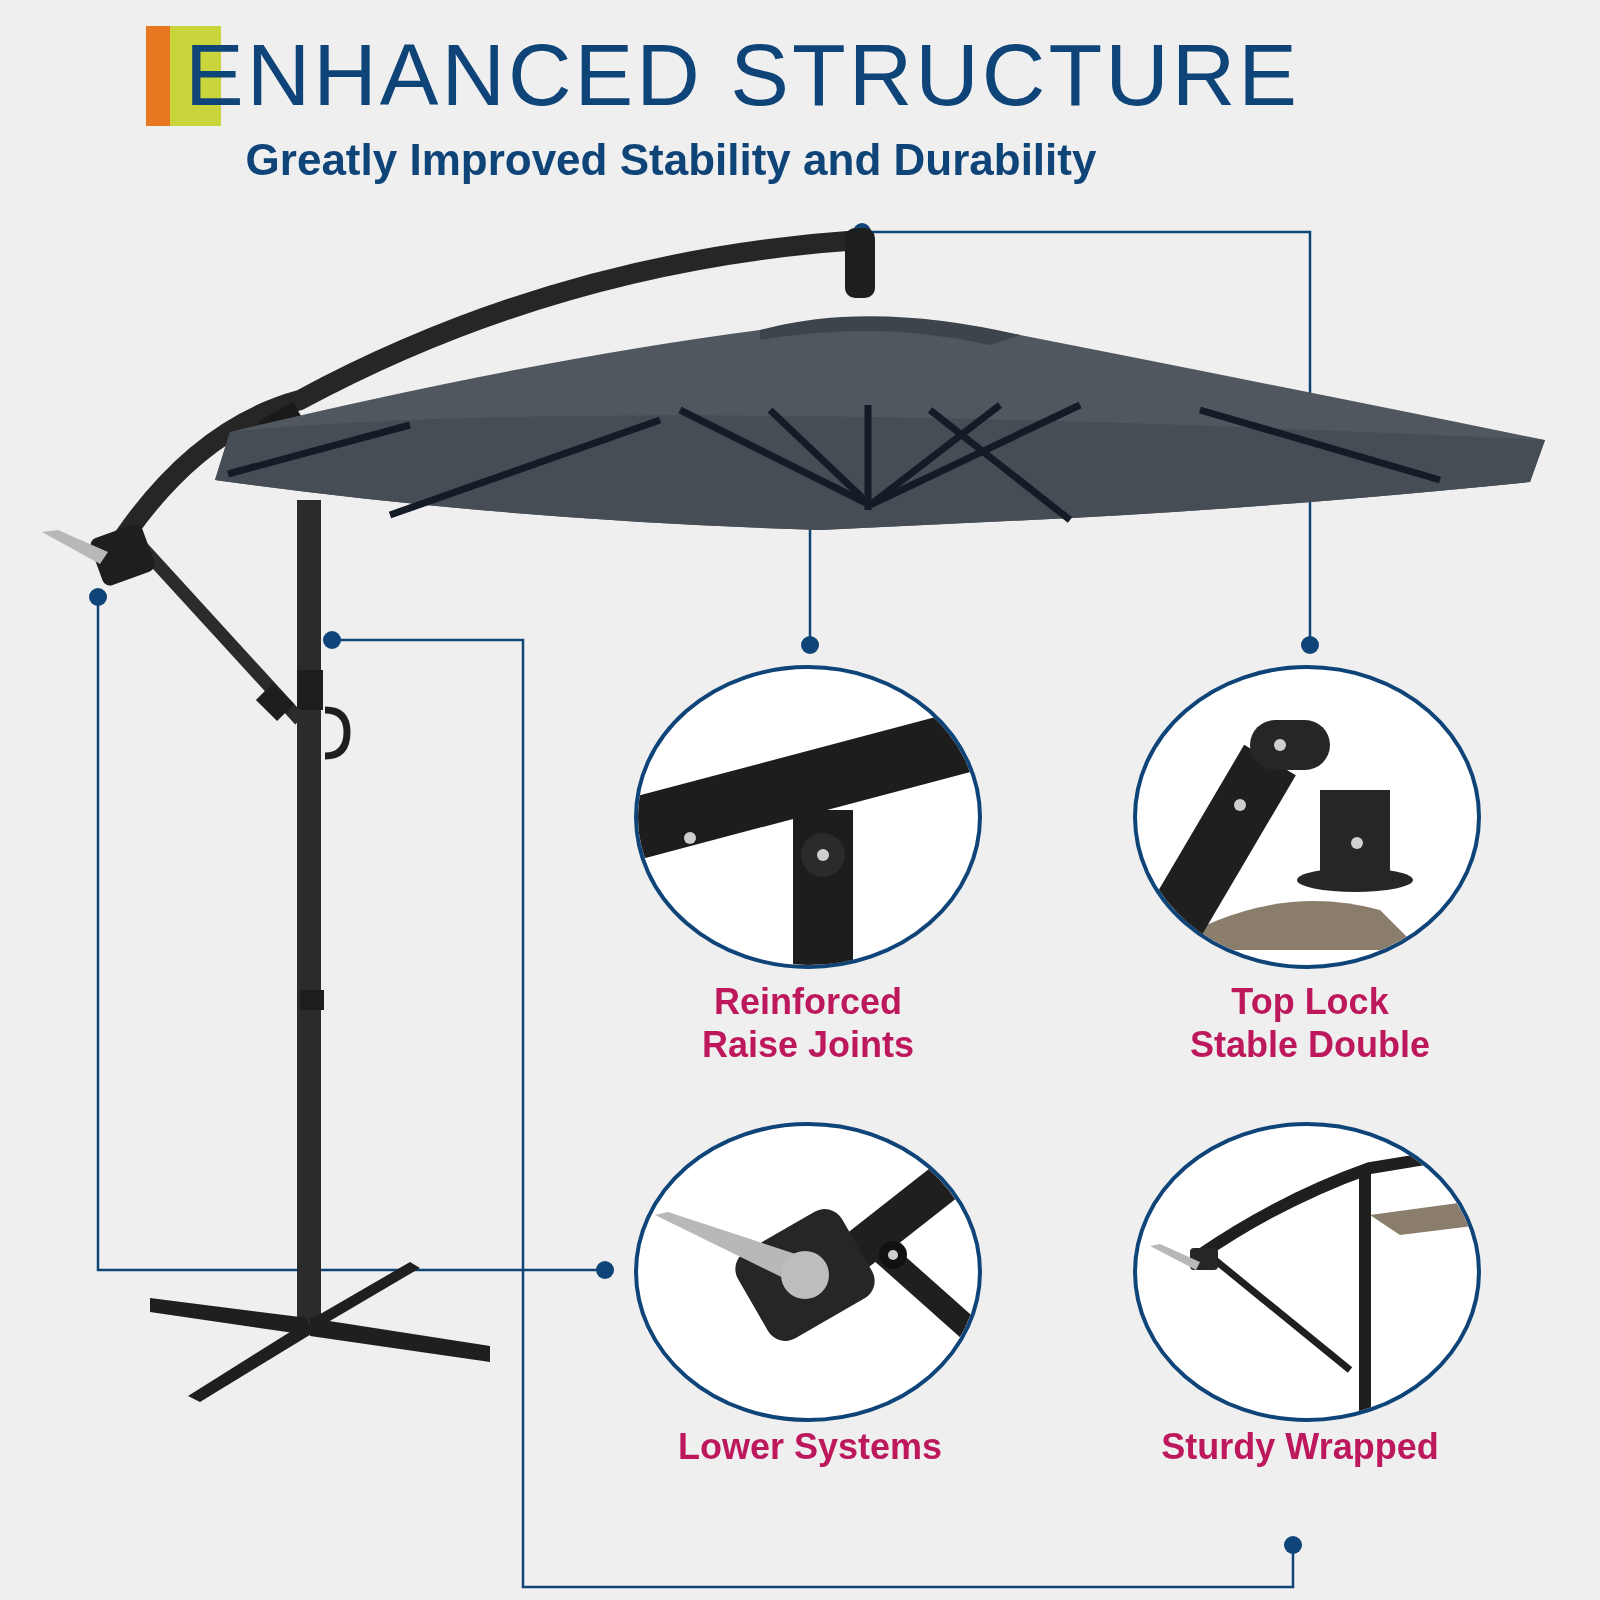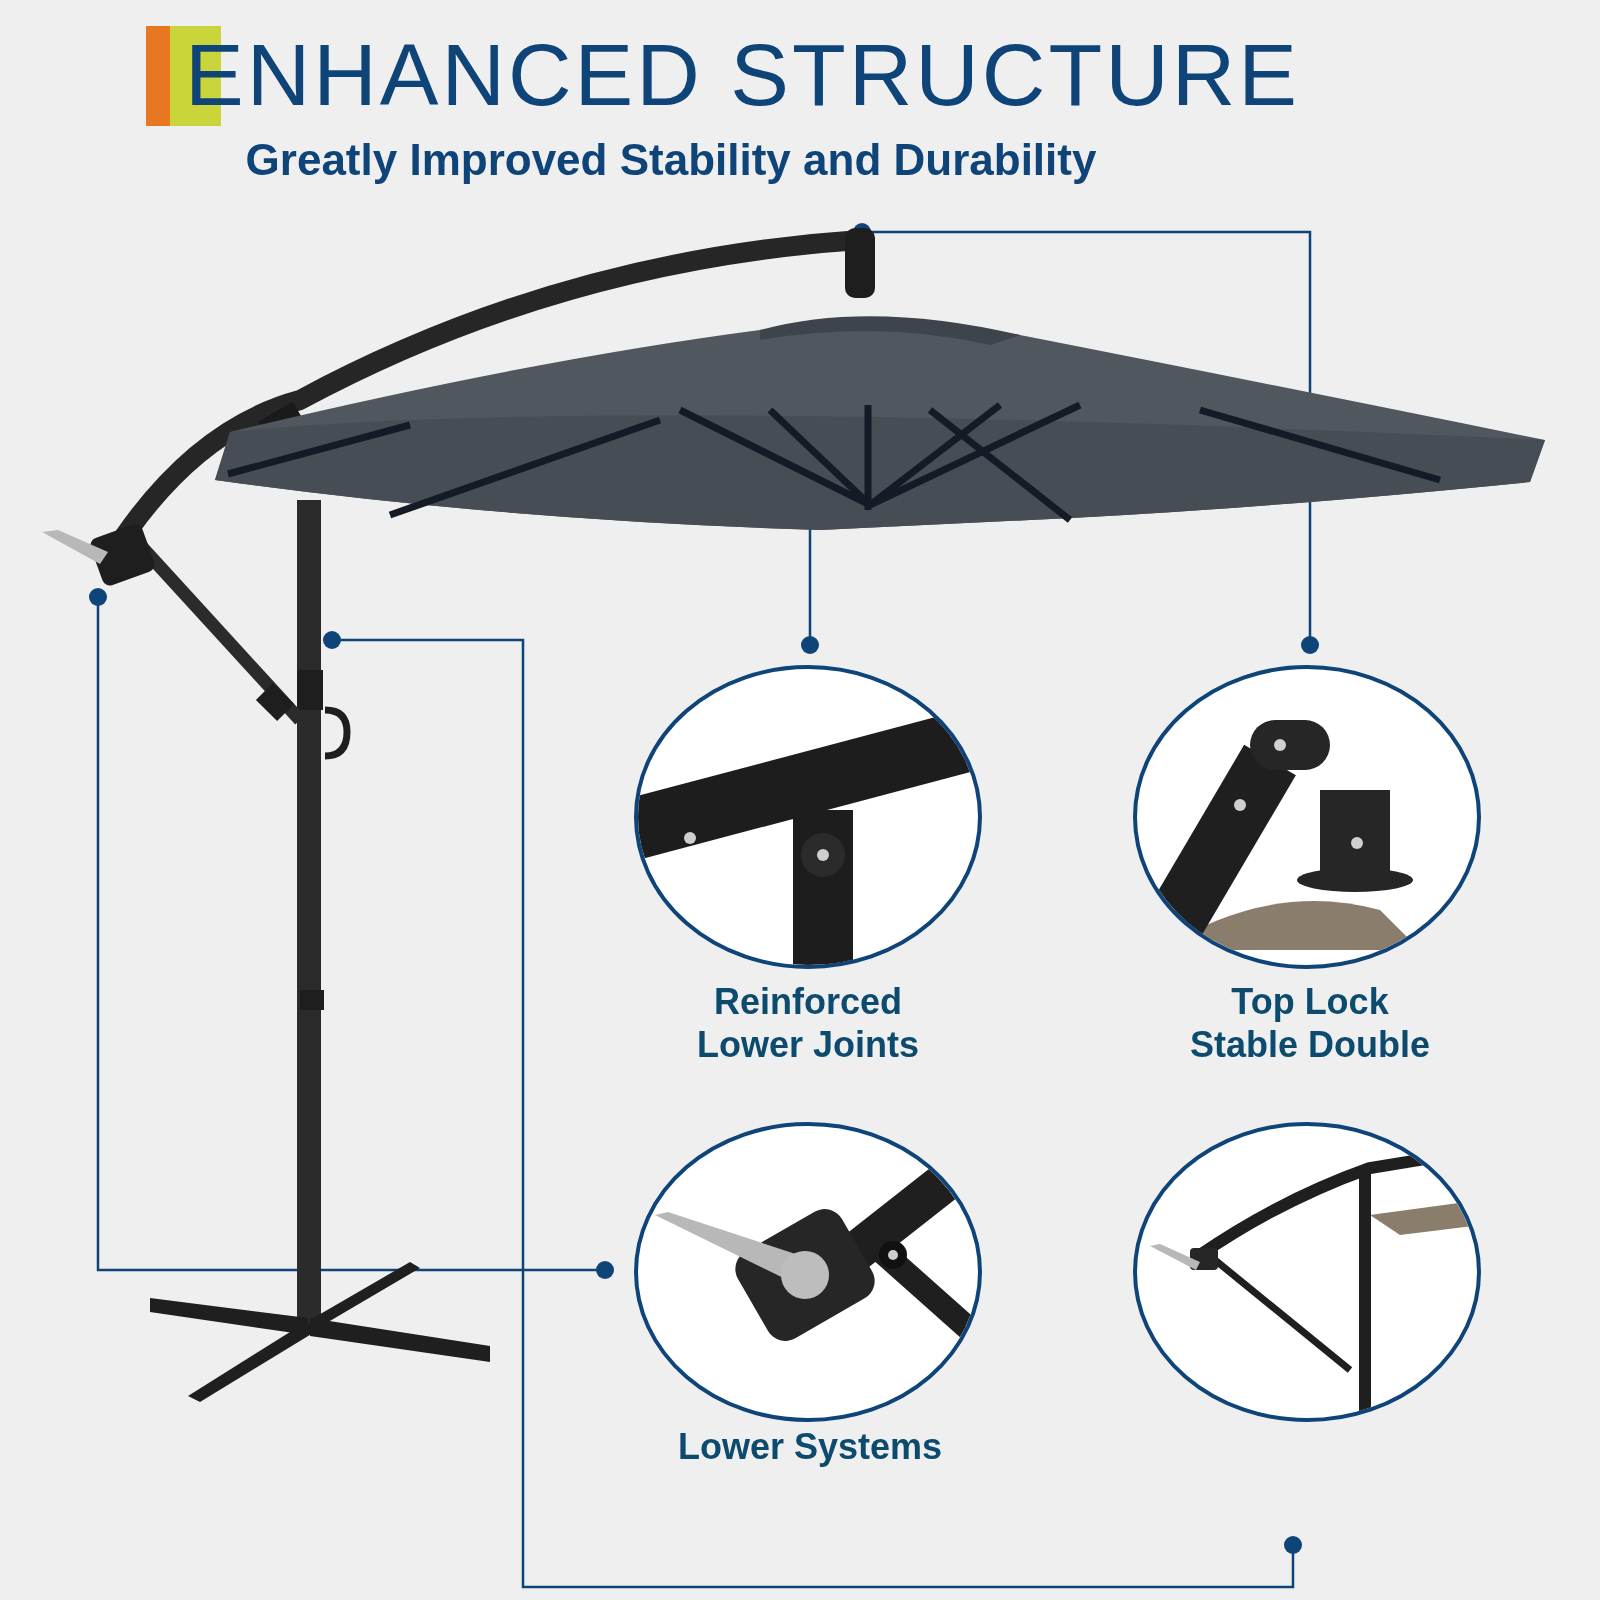--- a/index.html
+++ b/index.html
@@ -3,21 +3,21 @@
 <meta charset="utf-8">
 <style>
   html, body { margin: 0; padding: 0; }
   body { width: 1600px; height: 1600px; background: #efefef; position: relative; overflow: hidden; font-family: "Liberation Sans", "DejaVu Sans", sans-serif; }
   .accent-orange { position: absolute; left: 146px; top: 26px; width: 24px; height: 100px; background: #e87722; }
   .accent-lime { position: absolute; left: 170px; top: 26px; width: 51px; height: 100px; background: #c9d53a; }
   .title { position: absolute; left: 185px; top: 20px; font-size: 88px; font-weight: 400; color: #0f4479; letter-spacing: 3px; white-space: nowrap; line-height: 110px; }
   .subtitle { position: absolute; left: 0; width: 1372px; text-align: center; top: 130px; font-size: 44px; color: #0f4479; font-weight: 600; line-height: 60px; padding-left: 0; }
   .subtitle span { display: inline-block; margin-left: 0; transform: translateX(-15px); }
   svg.scene { position: absolute; left: 0; top: 0; }
-  .caption { position: absolute; text-align: center; color: #0c4a6e; font-size: 36px; font-weight: 600; line-height: 43px; }
+  .caption { position: absolute; text-align: center; color: #be185d; font-size: 36px; font-weight: 600; line-height: 43px; }
 </style>
 </head>
 <body>
 
 <div class="accent-orange"></div>
 <div class="accent-lime"></div>
 <div class="title">ENHANCED STRUCTURE</div>
 <div class="subtitle"><span>Greatly Improved Stability and Durability</span></div>
 
 <svg class="scene" width="1600" height="1600" viewBox="0 0 1600 1600">
@@ -134,23 +134,24 @@
       <line x1="1365" y1="1170" x2="1365" y2="1420" stroke="#1f1f1f" stroke-width="12"></line>
       <line x1="1215" y1="1260" x2="1350" y2="1370" stroke="#1f1f1f" stroke-width="7"></line>
       <rect x="1190" y="1248" width="28" height="22" rx="4" fill="#262626"></rect>
       <polygon points="1150,1246 1160,1244 1200,1262 1196,1270" fill="#b8b8b8"></polygon>
     </g>
   </g>
 </svg>
 
 <div class="caption" style="left:658px; top:980px; width:300px;">
   <div>Reinforced</div>
-  <div>Lower Joints</div>
+  <div>Raise Joints</div>
 </div>
 <div class="caption" style="left:1130px; top:980px; width:360px;">
   <div>Top Lock</div>
   <div>Stable Double</div>
 </div>
 <div class="caption" style="left:640px; top:1425px; width:340px;">
   <div>Lower Systems</div>
 </div>
 <div class="caption" style="left:1100px; top:1425px; width:400px;">
+  <div>Sturdy Wrapped</div>
 </div>
 
 </body></html>

